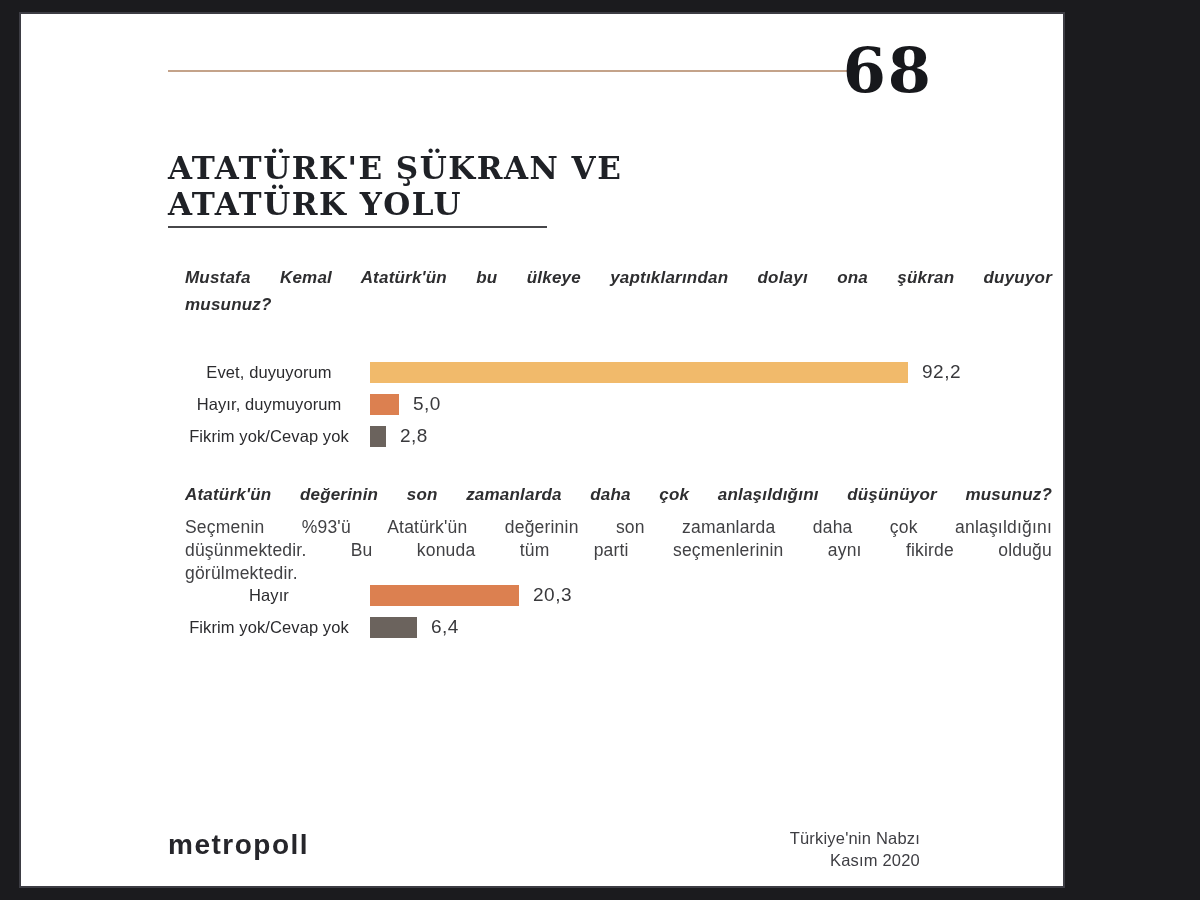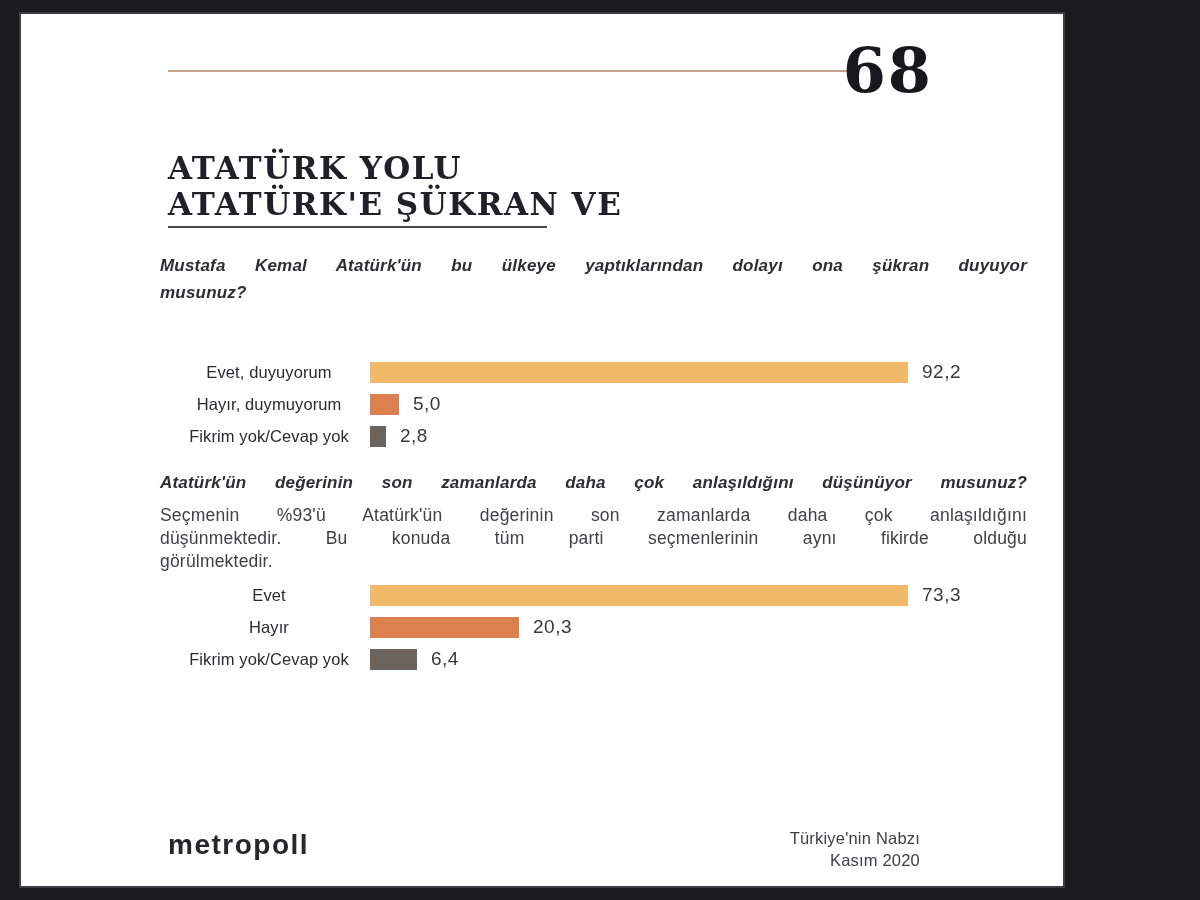--- a/index.html
+++ b/index.html
@@ -41,21 +41,21 @@
     line-height: 36px;
     letter-spacing: 1.5px;
     color: #1f2126;
   }
   .title-underline {
     left: 147px; top: 212px;
     width: 379px; height: 2px;
     background: #47474a;
   }
 
-  .textblock { left: 139px; width: 867px; }
+  .textblock { left: 164px; width: 867px; margin-top: 12px; }
   .question {
     font-size: 17px;
     font-weight: 700;
     font-style: italic;
     line-height: 27px;
     color: #2e2e30;
     letter-spacing: 0.2px;
   }
   .summary {
     font-size: 17.5px;
@@ -117,22 +117,22 @@
 </head>
 <body>
 
 <div class="frame">
   <div class="page">
 
     <div class="abs top-rule"></div>
     <div class="abs page-number">68</div>
 
     <div class="abs title">
+      <div>ATATÜRK'E ŞÜKRAN VE</div>
       <div>ATATÜRK YOLU</div>
-      <div>ATATÜRK'E ŞÜKRAN VE</div>
     </div>
     <div class="abs title-underline"></div>
 
     <div class="abs textblock question q1">
       <div class="line-justify">Mustafa Kemal Atatürk'ün bu ülkeye yaptıklarından dolayı ona şükran duyuyor</div>
       <div class="line-left">musunuz?</div>
     </div>
 
 
     <div class="abs chart chart-1">
@@ -158,25 +158,20 @@
     </div>
 
     <div class="abs textblock summary s2">
       <div class="line-justify">Seçmenin %93'ü Atatürk'ün değerinin son zamanlarda daha çok anlaşıldığını</div>
       <div class="line-justify">düşünmektedir. Bu konuda tüm parti seçmenlerinin aynı fikirde olduğu</div>
       <div class="line-left">görülmektedir.</div>
     </div>
 
     <div class="abs chart chart-2">
         <div class="chart-row">
-          <div class="bar-label">Evet</div>
-          <div class="bar" style="width: 538px; background: rgb(241, 186, 107);"></div>
-          <div class="bar-value">73,3</div>
-        </div>
-        <div class="chart-row">
           <div class="bar-label">Hayır</div>
           <div class="bar" style="width: 149px; background: rgb(220, 128, 80);"></div>
           <div class="bar-value">20,3</div>
         </div>
         <div class="chart-row">
           <div class="bar-label">Fikrim yok/Cevap yok</div>
           <div class="bar" style="width: 47px; background: rgb(107, 99, 93);"></div>
           <div class="bar-value">6,4</div>
         </div>
       </div>

